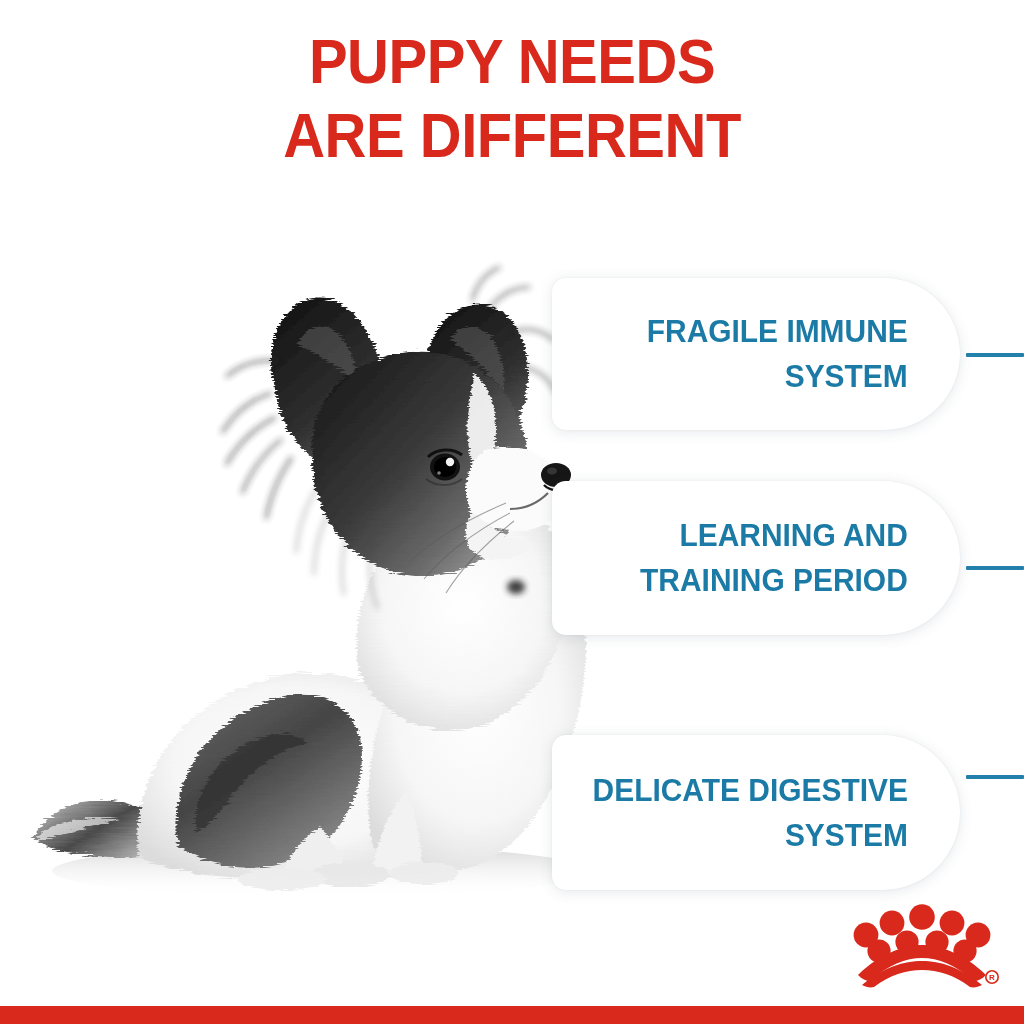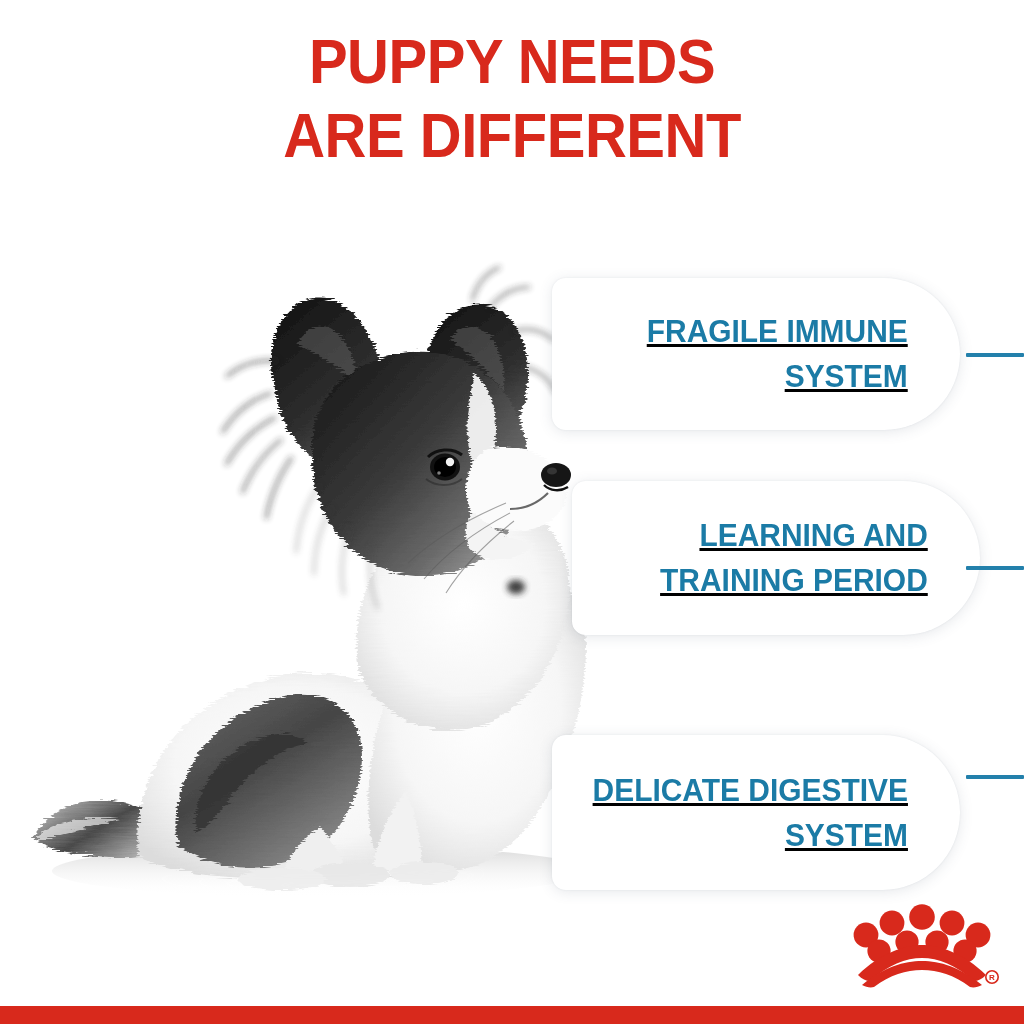--- a/index.html
+++ b/index.html
@@ -52,36 +52,35 @@
     width: 408px;
     background: #ffffff;
     border-radius: 14px 78px 78px 14px;
     box-shadow: 0 2px 14px rgba(60,80,100,0.13),
                 0 0 2px rgba(60,80,100,0.10);
     display: flex;
     align-items: center;
     justify-content: flex-end;
     box-sizing: border-box;
     padding: 0 52px 0 24px;
-    text-decoration: underline;
   }
   .callout-text {
     color: #1B7BA6;
     font-family: "Liberation Sans", sans-serif;
     font-weight: bold;
     font-size: 31.5px;
     line-height: 45px;
     text-align: right;
     letter-spacing: 0px;
     transform: scaleX(0.95);
     transform-origin: 100% 50%;
     white-space: pre-line;
   }
   #callout-1 { top: 278px;  height: 152px; }
-  #callout-2 { top: 481px;  height: 154px; margin-left: 20px; }
+  #callout-2 { top: 481px;  height: 154px; }
   #callout-3 { top: 735px;  height: 155px; }
 
   .connector {
     position: absolute;
     left: 966px;
     width: 58px;
     height: 4px;
     background: #2380AB;
     border-radius: 1px;
   }

